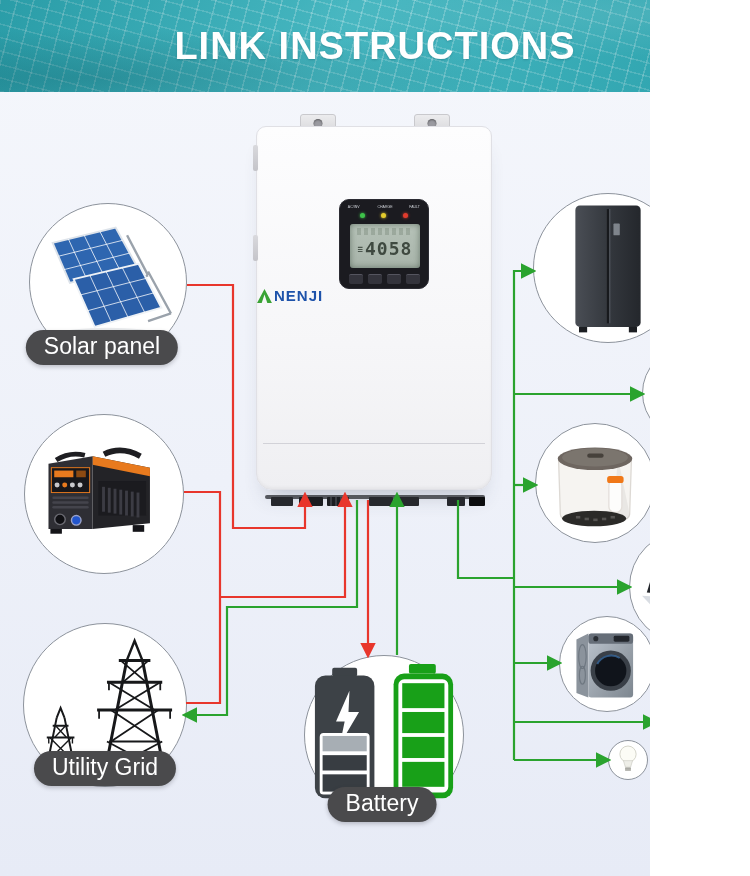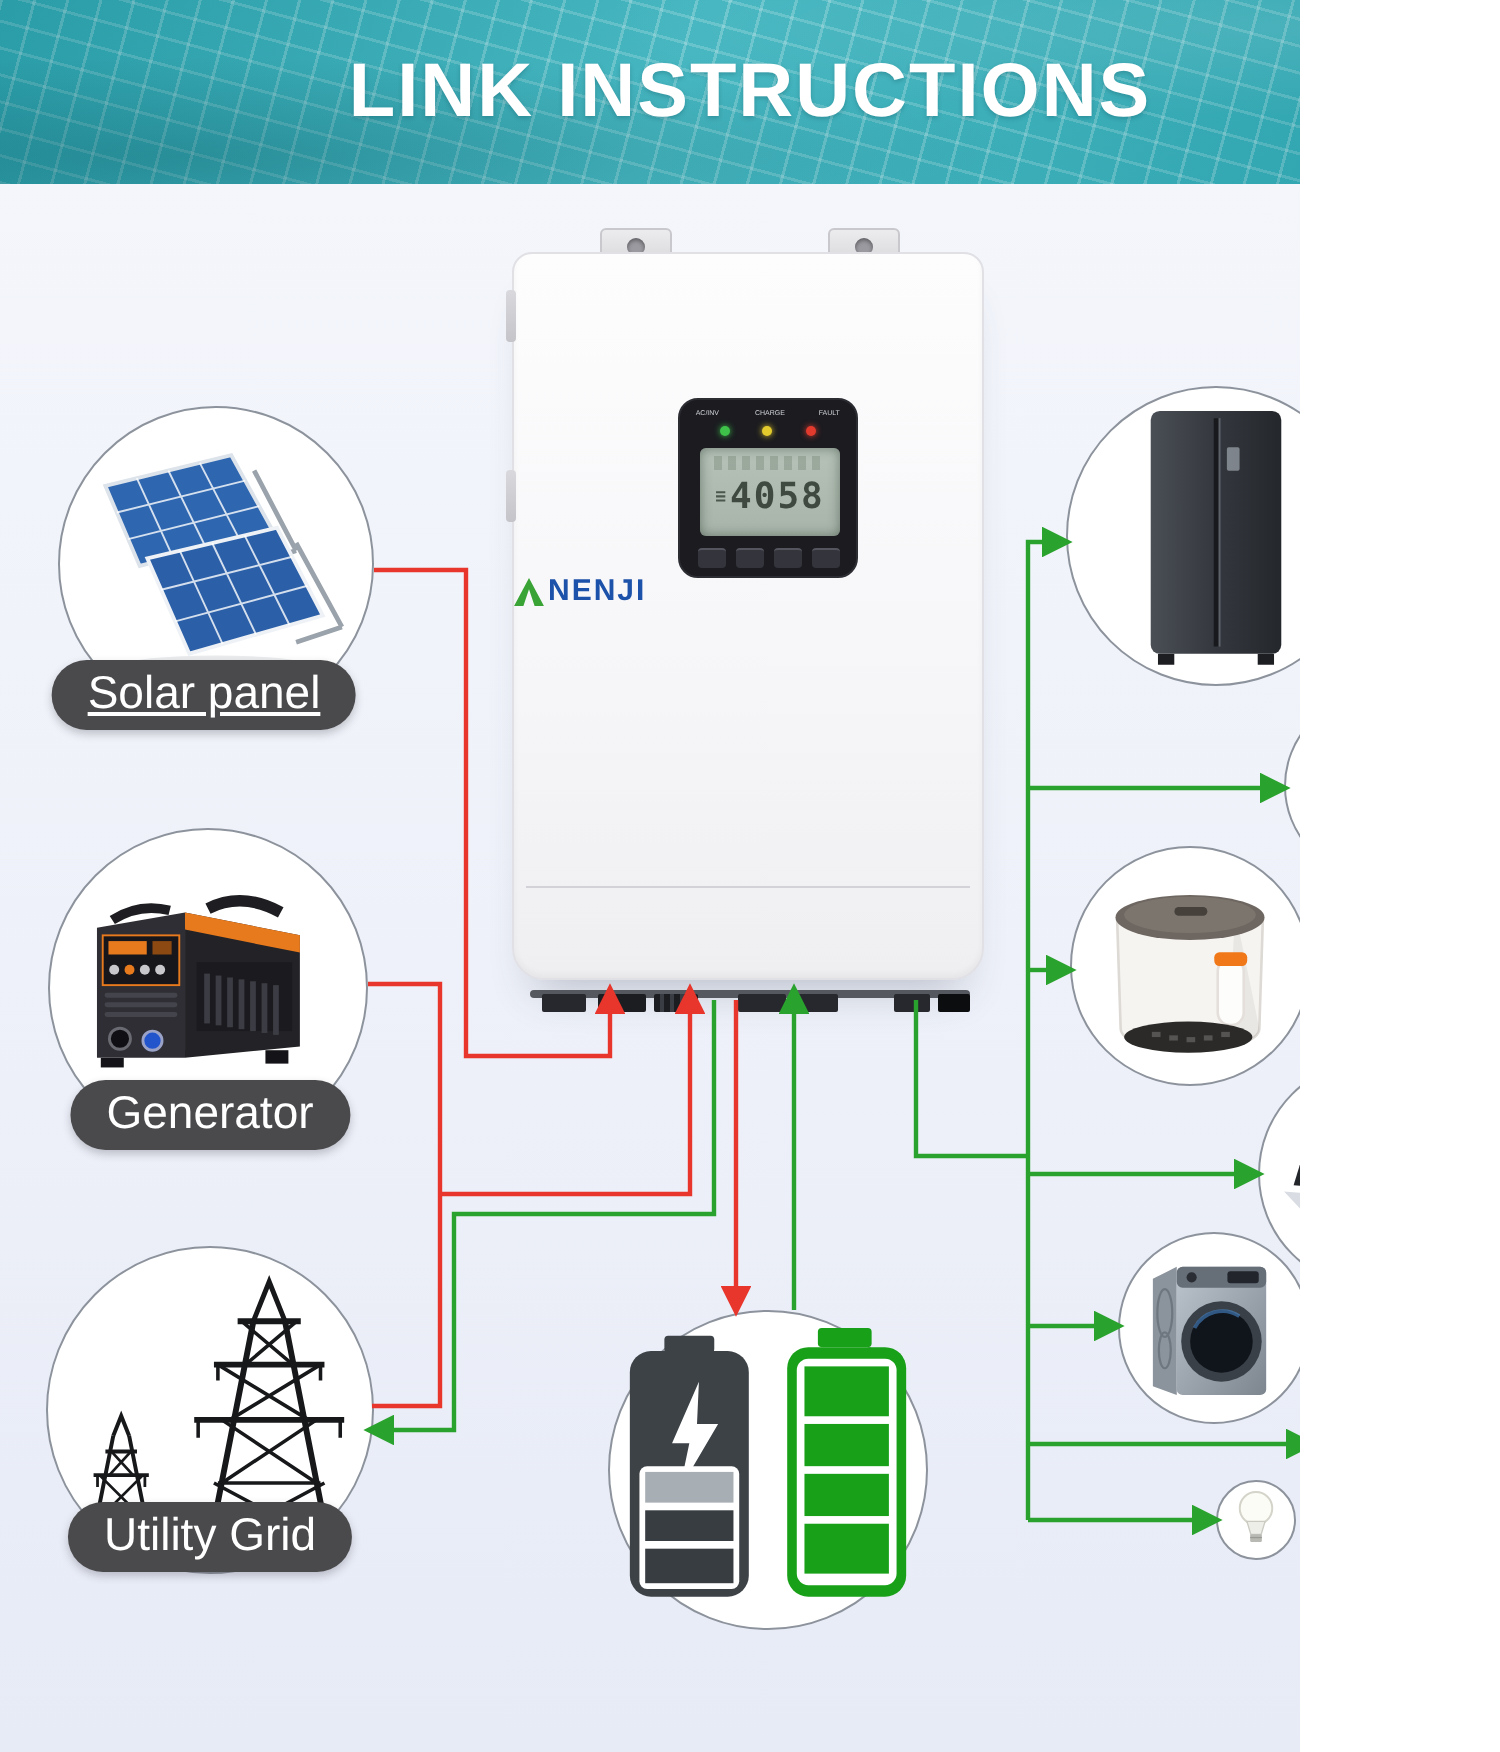--- a/index.html
+++ b/index.html
@@ -102,21 +102,21 @@
     <svg width="140" height="124" viewBox="0 0 140 130">
       <path d="M90,16 L112,58 M112,58 L92,64" stroke="#9aa2ab" stroke-width="2.5" fill="none"></path>
       <polygon points="12,24 78,8 100,48 30,66" fill="#2e66b0" stroke="#dde3ea" stroke-width="2"></polygon>
       <path d="M28.5,20 L47.5,61.5 M45,16 L65,57 M61.5,12 L82.5,52.5 M18,38 L85.3,21.3 M24,52 L92.7,34.7" stroke="#ffffff" stroke-width="1" opacity=".8" fill="none"></path>
       <path d="M112,54 L136,98 M136,98 L112,106" stroke="#9aa2ab" stroke-width="2.5" fill="none"></path>
       <polygon points="34,62 102,46 126,92 56,112" fill="#2b5fa8" stroke="#eef2f6" stroke-width="2"></polygon>
       <path d="M51,58 L73.5,107 M68,54 L91,102 M85,50 L108.5,97 M41.3,78.5 L110,61.2 M48.6,95.1 L118,76.4" stroke="#ffffff" stroke-width="1" opacity=".8" fill="none"></path>
       <ellipse cx="70" cy="118" rx="48" ry="5" fill="#8a93a0" opacity=".18"></ellipse>
     </svg>
   </div>
-  <div class="pill" style="left:102px;top:330px;text-decoration:underline;">Solar panel</div>
+  <div class="pill" style="left:102px;top:330px;">Solar panel</div>
 
   <div class="node" style="left:24px;top:414px;width:160px;height:160px;">
     <svg width="134" height="112" viewBox="0 0 140 115">
       <path d="M70,16 q18,-9 38,2" stroke="#1e1e22" stroke-width="6" fill="none"></path>
       <path d="M20,22 q14,-9 30,-5" stroke="#1e1e22" stroke-width="5" fill="none"></path>
       <polygon points="58,18 118,30 118,88 58,94" fill="#232327"></polygon>
       <polygon points="58,18 118,30 118,39 58,27" fill="#e87a1e"></polygon>
       <rect x="64" y="44" width="50" height="36" fill="#1b1b1f"></rect>
       <g fill="#3c3c44">
         <rect x="68" y="50" width="3" height="26"></rect>
@@ -139,21 +139,20 @@
         <rect x="16" y="60" width="38" height="2.6" rx="1.3"></rect>
           <rect x="16" y="65" width="38" height="2.6" rx="1.3"></rect>
         <rect x="16" y="70" width="38" height="2.6" rx="1.3"></rect>
       </g>
       <circle cx="24" cy="84" r="5.5" fill="#101014" stroke="#6a6a72" stroke-width="1.5"></circle>
       <circle cx="41" cy="85" r="5" fill="#2255cc" stroke="#9aa2c8" stroke-width="1.5"></circle>
       <rect x="14" y="94" width="12" height="5" fill="#141418"></rect>
         <rect x="100" y="90" width="12" height="7" fill="#141418"></rect>
     </svg>
   </div>
-  <div class="pill" style="left:105px;top:540px;">Generator</div>
 
   <div class="node" style="left:23px;top:623px;width:164px;height:164px;">
     <svg width="150" height="148" viewBox="0 0 150 150">
       <g stroke="#17181a" fill="none">
         <g stroke-width="3">
           <path d="M75,142 L97,30 M135,142 L113,30"></path>
           <path d="M89,30 L121,30 M77,52 L133,52 M67,80 L143,80"></path>
         </g>
         <path d="M97,30 L105,10 L113,30" stroke-width="2.5"></path>
         <g stroke-width="1.8">
@@ -189,20 +188,21 @@
         <rect x="16" y="0" width="28" height="10" rx="2" fill="#18a018"></rect>
         <rect x="0" y="10" width="62" height="130" rx="11" fill="#18a018"></rect>
         <rect x="5" y="16" width="52" height="118" rx="6" fill="#ffffff"></rect>
         <rect x="9" y="20" width="44" height="26" fill="#18a018"></rect>
         <rect x="9" y="50" width="44" height="22" fill="#18a018"></rect>
         <rect x="9" y="76" width="44" height="22" fill="#18a018"></rect>
         <rect x="9" y="102" width="44" height="26" fill="#18a018"></rect>
       </g>
     </svg>
   </div>
+  <div class="pill" style="left:382px;top:787px;">Battery</div>
 
   <div class="node" style="left:533px;top:193px;width:150px;height:150px;">
     <svg width="92" height="136" viewBox="0 0 92 150">
       <defs>
           <linearGradient id="frg" x1="0" y1="0" x2="1" y2="0">
         <stop offset="0" stop-color="#4a4e55"></stop>
             <stop offset=".5" stop-color="#34383e"></stop>
             <stop offset="1" stop-color="#24272c"></stop>
       </linearGradient>
         </defs>

